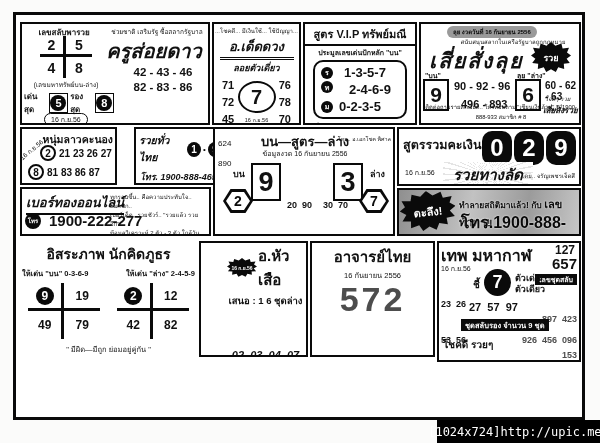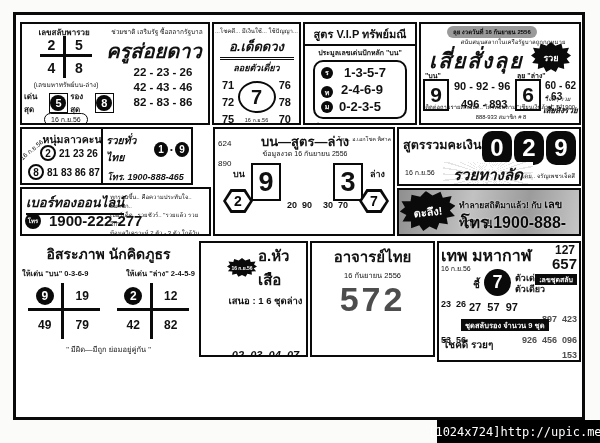--- a/index.html
+++ b/index.html
@@ -61,35 +61,34 @@
       <span class="sqbig" style="width:20px;height:20px;border-width:1px;">
           <span class="circle" style="width:16px;height:16px;font-size:11px;">5</span>
         </span>
       <span class="b" style="font-size:8px;">รองสุด</span>
       <span class="sqbig" style="width:20px;height:20px;border-width:1px;">
           <span class="circle" style="width:16px;height:16px;font-size:11px;">8</span>
         </span>
     </div>
     <div class="abs pill" style="left:22px;top:89px;font-size:7px;">16 ก.ย.56</div>
     <div class="abs bb" style="left:96px;top:41px;width:90px;font-size:11.5px;line-height:15px;text-align:center;">
-      <div>22 - 23 - 26</div>
       <div>42 - 43 - 46</div>
       <div>82 - 83 - 86</div>
     </div>
   </div>
 
   <div class="box" style="left:212px;top:22px;width:89px;height:103px;">
     <div class="ctr" style="font-size:6px;padding-top:2px;">...โชคดี... มีเงินใช้... ใช้ปัญญา...</div>
     <div class="ctr bb it" style="font-size:13px;border-bottom:3px double #0a0a0a;width:74px;margin:0 auto;">อ.เด็ดดวง</div>
     <div class="ctr b it" style="font-size:9px;margin-top:1px;">ลอยตัวเดี่ยว</div>
     <div style="display:flex;justify-content:space-between;align-items:center;padding:2px 8px 0 8px;">
       <div class="bb" style="font-size:11px;line-height:17px;">
         <div>71</div>
         <div>72</div>
-        <div>75</div>
+        <div>45</div>
       </div>
       <div class="ctr">
         <div style="width:38px;height:32px;border:2px solid #0a0a0a;border-radius:50%;display:flex;align-items:center;justify-content:center;font-size:20px;font-weight:900;">7</div>
         <div style="font-size:5.5px;margin-top:3px;">16 ก.ย.56</div>
       </div>
       <div class="bb" style="font-size:11px;line-height:17px;">
         <div>76</div>
         <div>78</div>
         <div>70</div>
       </div>
@@ -97,21 +96,21 @@
   </div>
 
   <div class="box" style="left:303px;top:22px;width:114px;height:103px;">
     <div class="ctr bb" style="font-size:11px;border-bottom:2px solid #0a0a0a;padding:1px 8px;">สูตร V.I.P ทรัพย์มณี</div>
     <div class="ctr b" style="font-size:7px;margin-top:1px;">ประมูลเลขเด่นปักหลัก "บน"</div>
     <div style="border:2px solid #0a0a0a;border-radius:10px;margin:2px 8px;padding:2px 6px;">
       <div style="display:flex;align-items:center;gap:11px;line-height:17px;">
         <span class="circle" style="width:12px;height:12px;font-size:7px;">ร</span>
         <span class="bb" style="font-size:13px;">1-3-5-7</span>
       </div>
-      <div style="display:flex;align-items:flex-end;gap:8px;line-height:17px;">
+      <div style="display:flex;align-items:flex-start;gap:16px;line-height:17px;">
         <span class="circle" style="width:12px;height:12px;font-size:7px;">ท</span>
         <span class="bb" style="font-size:13px;">2-4-6-9</span>
       </div>
       <div style="display:flex;align-items:center;gap:6px;line-height:17px;">
         <span class="circle" style="width:12px;height:12px;font-size:7px;">ม</span>
         <span class="bb" style="font-size:13px;">0-2-3-5</span>
       </div>
     </div>
     <div class="ctr b" style="font-size:8px;">ใช้ประกอบงวด 16 ก.ย.56</div>
   </div>
@@ -139,21 +138,21 @@
     <div class="abs" style="left:18px;top:16px;display:flex;align-items:center;gap:3px;">
       <span style="width:16px;height:16px;border:2px solid #0a0a0a;border-radius:50%;display:inline-flex;align-items:center;justify-content:center;font-size:10px;font-weight:900;">2</span>
       <span class="b" style="font-size:10px;">21 23 26 27</span>
     </div>
     <div class="abs" style="left:6px;top:35px;display:flex;align-items:center;gap:3px;">
       <span style="width:16px;height:16px;border:2px solid #0a0a0a;border-radius:50%;display:inline-flex;align-items:center;justify-content:center;font-size:10px;font-weight:900;">8</span>
       <span class="b" style="font-size:10px;">81 83 86 87</span>
     </div>
   </div>
 
-  <div class="box" style="left:101px;top:127px;width:92px;height:58px;">
+  <div class="box" style="left:134px;top:127px;width:92px;height:58px;">
     <div style="display:flex;align-items:center;gap:2px;padding:3px 2px 0 3px;">
       <span class="bb it" style="font-size:10.5px;">รวยทั่วไทย</span>
       <span class="circle" style="width:15px;height:15px;font-size:10px;">1</span>
       <span style="font-size:8px;">•</span>
       <span class="circle" style="width:15px;height:15px;font-size:10px;">9</span>
     </div>
     <div class="b it" style="font-size:9px;padding:4px 0 0 4px;">โทร. 1900-888-465 กด.6</div>
 
   </div>
 

